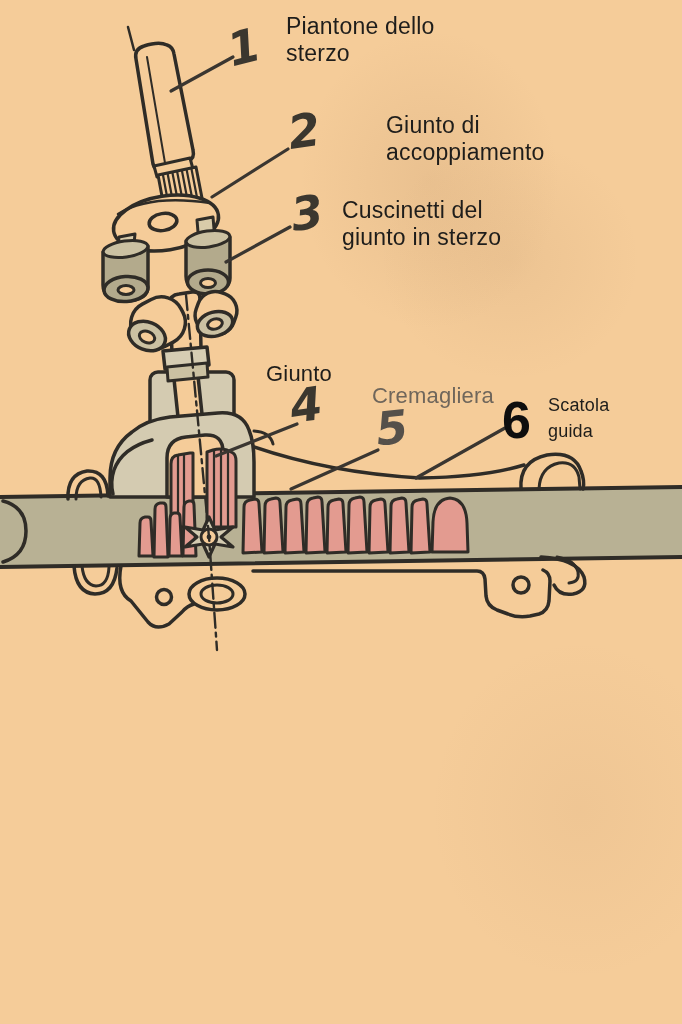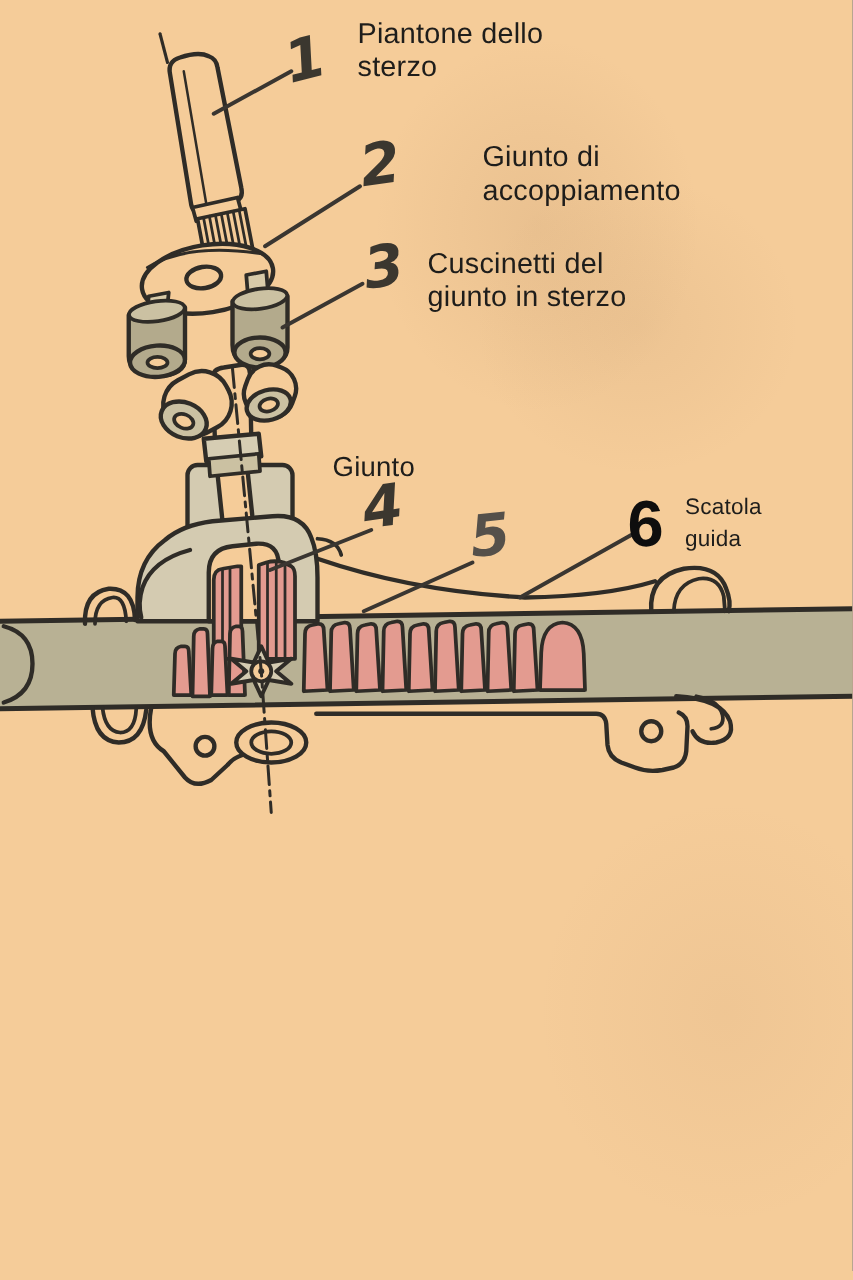--- a/index.html
+++ b/index.html
@@ -189,16 +189,17 @@
   <div class="callout-num" style="left:376px;top:405px;transform:rotate(-6deg);color:#55504a;">5</div>
   <div class="callout-num n6" style="left:502px;top:394px;font-weight:700;">6</div>
 
   <div class="callout-label" style="left:286px;top:13px;">Piantone dello
 sterzo</div>
   <div class="callout-label" style="left:342px;top:112px;margin-left:44px;">Giunto di
 accoppiamento</div>
   <div class="callout-label" style="left:342px;top:197px;">Cuscinetti del
 giunto in sterzo</div>
   <div class="callout-label small" style="left:266px;top:361px;">Giunto</div>
+  <div class="callout-label small muted" style="left:372px;top:383px;">Cremagliera</div>
   <div class="callout-label l6" style="left:548px;top:392px;">Scatola
 guida</div>
 
 </div>
 
 </body></html>

